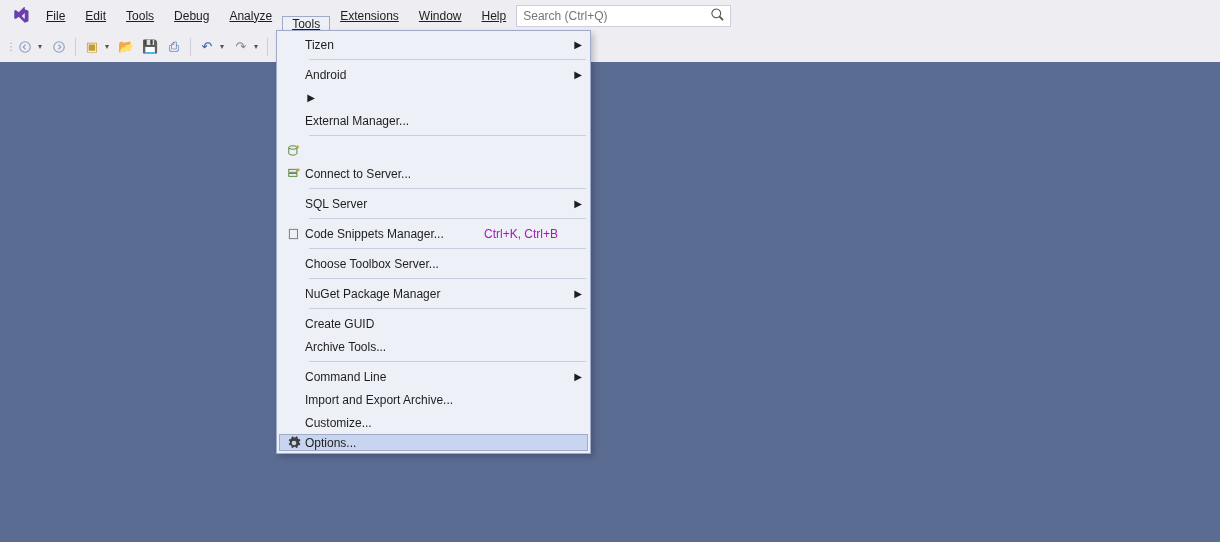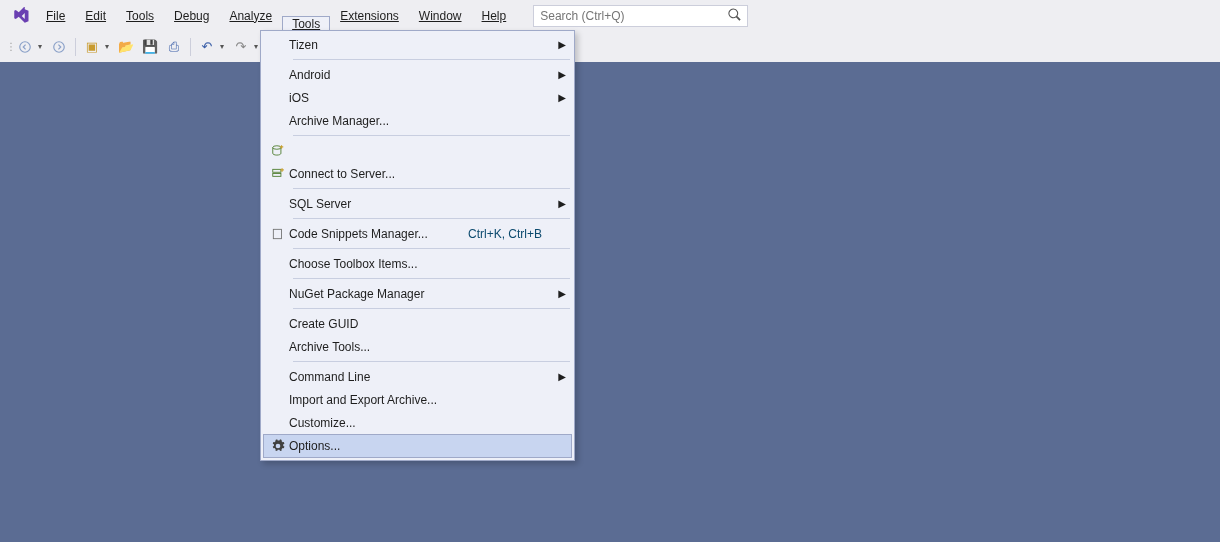--- a/index.html
+++ b/index.html
@@ -15,21 +15,21 @@
   .menu-item {
     padding: 0 9px; display: flex; align-items: center; cursor: default;
     border: 1px solid transparent;
     text-decoration: underline;
   }
   .menu-item.open {
     background: #eef0f8; border: 1px solid #9fa9c8; border-bottom: 1px solid #eef0f8;
     position: relative; z-index: 30; margin-top: 16px;
   }
   .search-box {
-    margin-left: 17px; width: 215px; height: 22px; background: #fff; border: 1px solid #cccedb;
+    width: 215px; height: 22px; background: #fff; border: 1px solid #cccedb;
     display: flex; align-items: center; padding: 0 6px; align-self: center;
   }
   .search-box input {
     flex: 1; border: none; outline: none; font-size: 12px; color: #6d6d6d; background: transparent;
   }
   .search-icon { color: #555; font-size: 13px; }
   .toolbar {
     height: 31px; background: #eeeef2; display: flex; align-items: center; padding: 0 6px;
     gap: 2px;
   }
@@ -43,32 +43,32 @@
     position: absolute; top: 62px; left: 0; right: 0; bottom: 0; background: #5b6c93;
   }
   .side-tabs {
     position: absolute; left: 0; top: 62px; width: 21px; display: flex; flex-direction: column;
   }
   .side-tab {
     writing-mode: vertical-rl; text-orientation: mixed; background: #5b6c93; color: #fff;
     font-size: 11px; padding: 8px 3px; border: none; cursor: default;
   }
   .dropdown {
-    position: absolute; top: 30px; left: 260px; width: 315px; background: #eef0f8;
+    position: absolute; top: 30px; left: 276px; width: 315px; background: #eef0f8;
     border: 1px solid #9fa9c8; box-shadow: 3px 3px 6px rgba(0,0,0,0.2);
     padding: 2px; font-size: 12px; color: #1e1e1e; z-index: 20;
   }
   .dd-row {
     display: flex; align-items: center; height: 23px; padding: 0 6px 0 4px;
     cursor: default;
   }
-  .dd-row.highlight { background: #c8d5f0; border: 1px solid #9fa9c8; height: 24px; padding: 0 5px 0 3px; }
+  .dd-row.highlight { background: #c8d5f0; border: 1px solid #9fa9c8; height: 17px; padding: 0 5px 0 3px; }
   .dd-icon { width: 22px; display: flex; align-items: center; justify-content: center; font-size: 12px; color: #555; }
   .dd-label { flex: 1; }
-  .dd-shortcut { color: #0c4a6e; padding-right: 14px; }
+  .dd-shortcut { color: #a21caf; padding-right: 14px; }
   .dd-arrow { width: 10px; text-align: right; font-size: 10px; color: #1e1e1e; }
   .dd-sep {
     height: 1px; background: #c8cee0; margin: 3px 2px 3px 30px;
   }
 </style>
 </head>
 <body>
 
 <div class="menubar">
   <div class="logo">
@@ -142,26 +142,25 @@
       <span class="dd-arrow">▶</span>
     </div>
     <div class="dd-sep"></div>
     <div class="dd-row">
       <span class="dd-icon"></span>
       <span class="dd-label">Android</span>
       <span class="dd-arrow">▶</span>
     </div>
     <div class="dd-row">
       <span class="dd-icon"></span>
-      <span class="dd-label">iOS</span>
-      <span class="dd-arrow">▶</span>
-    </div>
-    <div class="dd-row">
-      <span class="dd-icon"></span>
-      <span class="dd-label">Archive Manager...</span>
+      <span class="dd-arrow">▶</span>
+    </div>
+    <div class="dd-row">
+      <span class="dd-icon"></span>
+      <span class="dd-label">External Manager...</span>
       <span class="dd-arrow"></span>
     </div>
     <div class="dd-sep"></div>
     <div class="dd-row">
       <span class="dd-icon">
         <svg width="14" height="14" viewBox="0 0 24 24">
           <ellipse cx="10" cy="6" rx="7" ry="3" fill="none" stroke="#4a7a2a" stroke-width="1.5"></ellipse>
           <path d="M3 6v10c0 1.7 3 3 7 3s7-1.3 7-3V6" fill="none" stroke="#4a7a2a" stroke-width="1.5"></path>
           <path d="M18 2v6m-3-3h6" stroke="#c8a030" stroke-width="2"></path>
         </svg>
@@ -192,21 +191,21 @@
           <rect x="4" y="4" width="14" height="16" fill="none" stroke="#717171" stroke-width="1.5"></rect>
         </svg>
       </span>
       <span class="dd-label">Code Snippets Manager...</span>
       <span class="dd-shortcut">Ctrl+K, Ctrl+B</span>
       <span class="dd-arrow"></span>
     </div>
     <div class="dd-sep"></div>
     <div class="dd-row">
       <span class="dd-icon"></span>
-      <span class="dd-label">Choose Toolbox Items...</span>
+      <span class="dd-label">Choose Toolbox Server...</span>
       <span class="dd-arrow"></span>
     </div>
     <div class="dd-sep"></div>
     <div class="dd-row">
       <span class="dd-icon"></span>
       <span class="dd-label">NuGet Package Manager</span>
       <span class="dd-arrow">▶</span>
     </div>
     <div class="dd-sep"></div>
     <div class="dd-row">

